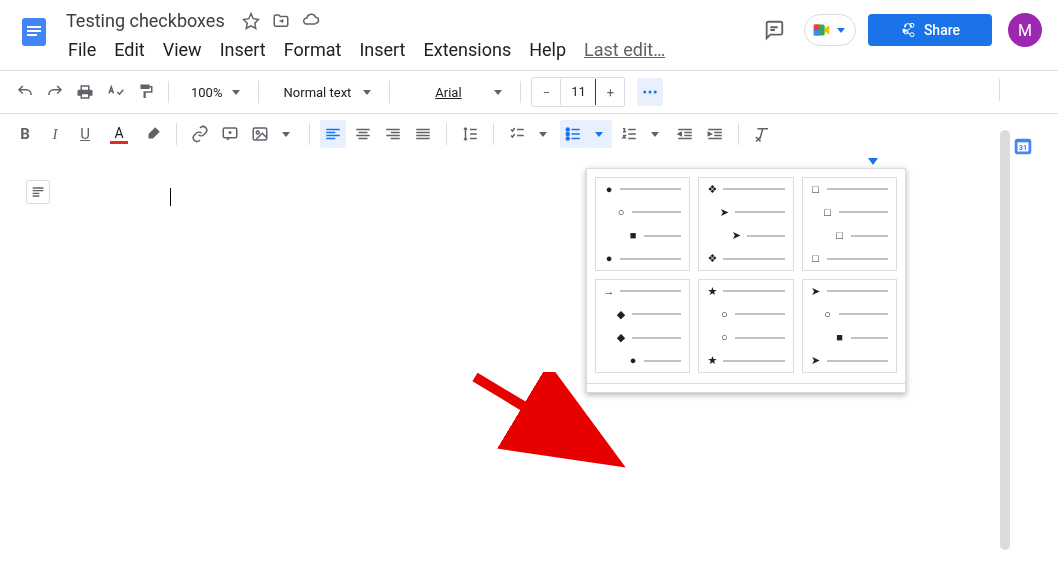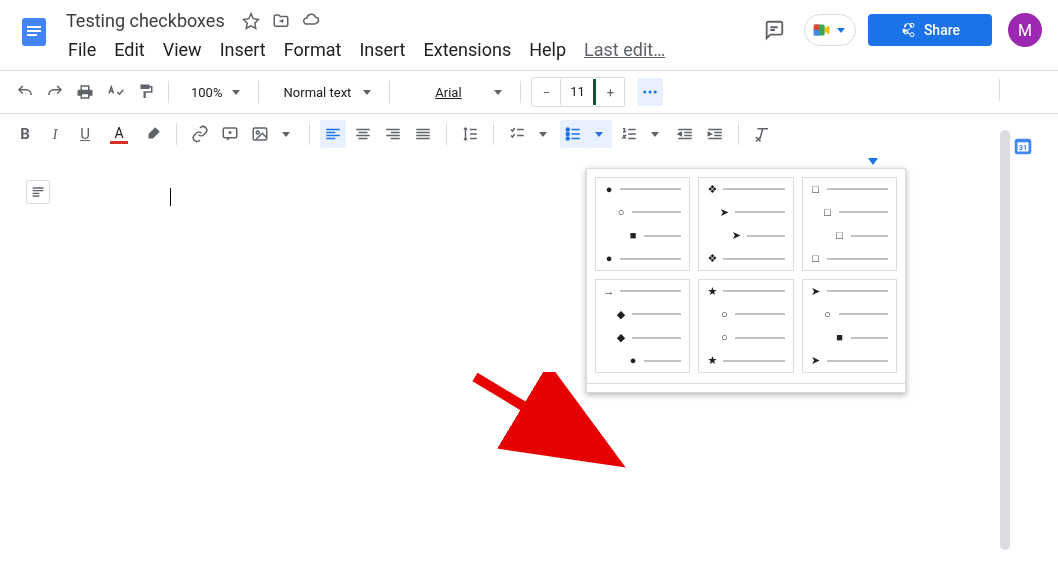--- a/index.html
+++ b/index.html
@@ -23,21 +23,21 @@
   .toolbar { display:flex; align-items:center; padding: 6px 12px; gap:4px; border-bottom:1px solid #dadce0; position:relative;}
   .tbtn { min-width:26px; height:28px; display:flex; align-items:center; justify-content:center; cursor:pointer; border-radius:2px; color:#5f6368; padding:0 4px; font-size:13px;}
   .tbtn.active { background:#e8f0fe; color:#1a73e8;}
   .tbtn.text { color:#202124; }
   .sep { width:1px; height:22px; background:#dadce0; margin:0 6px; }
   .dropdown { display:flex; align-items:center; gap:6px; padding:0 8px; height:28px; cursor:pointer; border-radius:2px;}
   .tri-down { width:0; height:0; border-left:4px solid transparent; border-right:4px solid transparent; border-top:5px solid #5f6368;}
   .tri-down.blue { border-top-color:#1a73e8;}
   .font-size-group { display:flex; align-items:center; border:1px solid #dadce0; border-radius:2px;}
   .font-size-group .tbtn { width:28px; border:none;}
-  .font-size-val { width:36px; text-align:center; border-left:1px solid #dadce0; border-right:3px solid #14532d; height:26px; line-height:26px; font-size:13px;}
+  .font-size-val { width:36px; text-align:center; border-left:1px solid #dadce0; border-right:1px solid #14532d; height:26px; line-height:26px; font-size:13px;}
   .toolbar2 { display:flex; align-items:center; padding:6px 12px; gap:4px; position:relative;}
   .text-color-btn { display:flex; flex-direction:column; align-items:center; width:26px;}
   .text-color-bar { width:18px; height:3px; background:#d93025;}
   .doc-area { position:relative; background:#fff;}
   .ruler { height:14px; position:relative; }
   .ruler .indent-marker { position:absolute; top:4px; }
   .indent-down-blue { width:0; height:0; border-left:5px solid transparent; border-right:5px solid transparent; border-top:7px solid #1a73e8;}
   .page { padding: 20px 0 0 170px; position:relative;}
   .outline-btn { position:absolute; left:26px; top:12px; width:24px; height:24px; border:1px solid #dadce0; border-radius:2px; display:flex; align-items:center; justify-content:center; color:#5f6368; cursor:pointer;}
   .cursor-caret { width:1px; height:18px; background:#000; }

